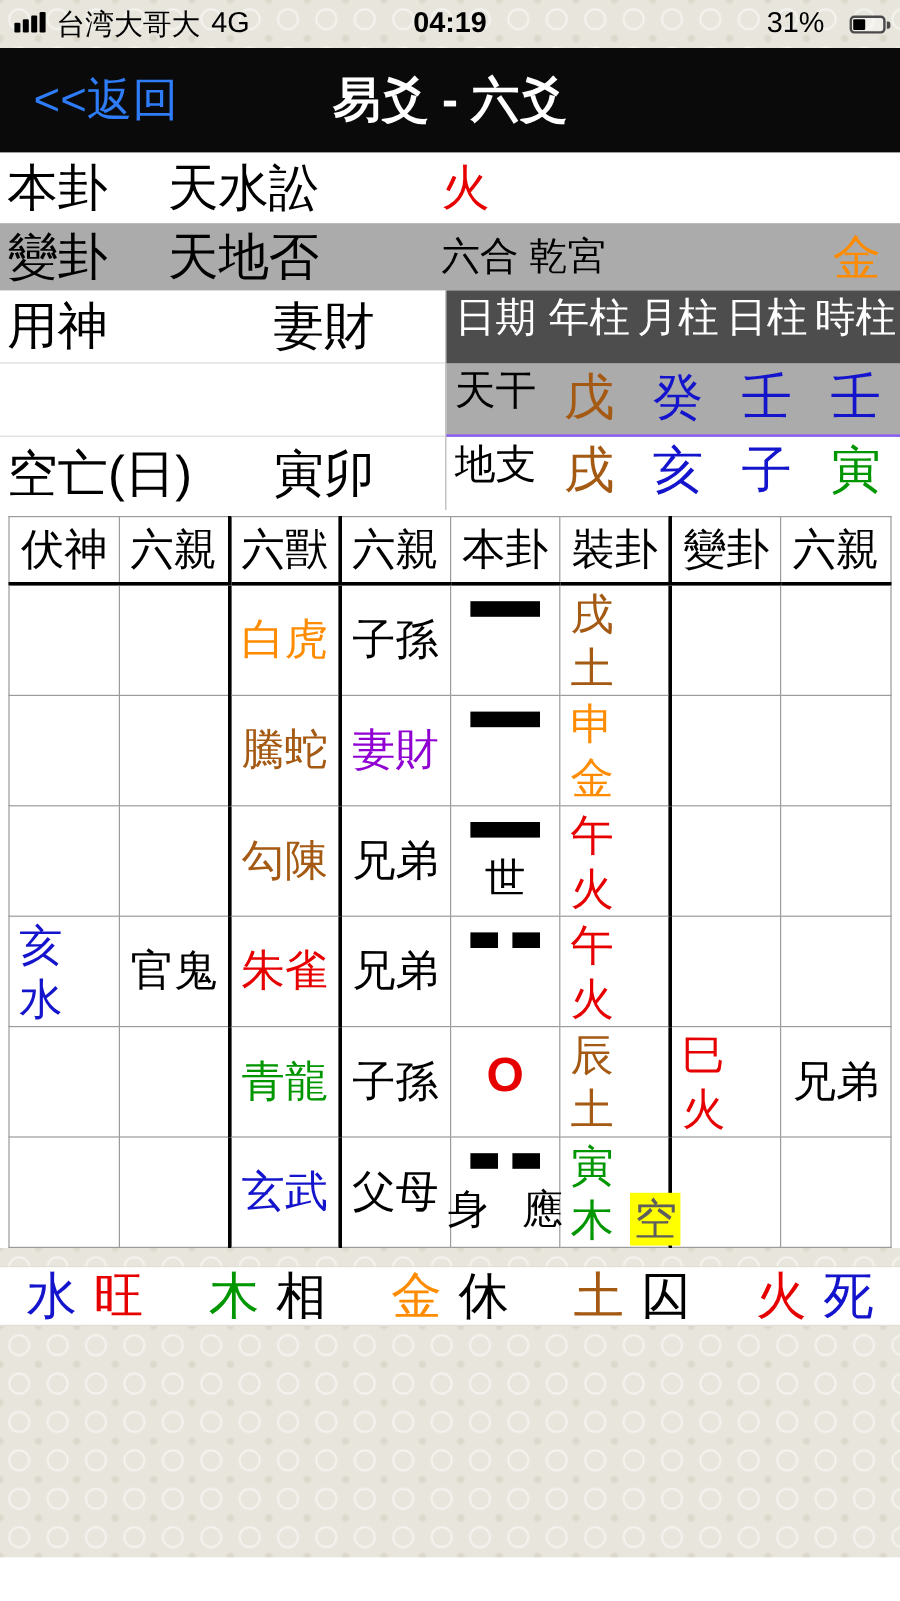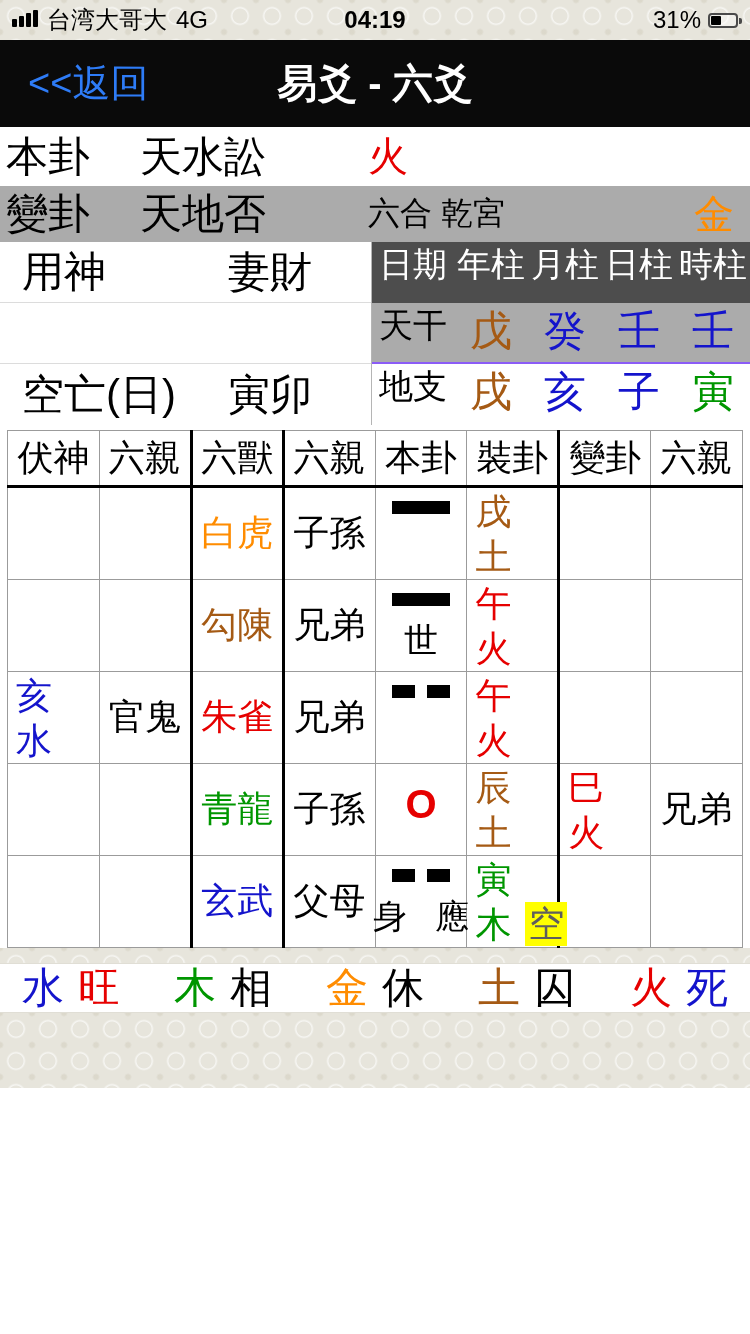--- a/index.html
+++ b/index.html
@@ -1,33 +1,33 @@
 <!DOCTYPE html>
 <html style="--blue: #1414cc; --red: #e60000; --green: #009600; --brown: #a55a14; --orange: #ff8c00; --purple: #9100d2; --link_blue: #2e7cf7; --gray_band: #ababab; --dark_band: #4d4d4d; --highlight_yellow: #ffff00;"><head>
 <meta charset="utf-8">
 <style>
   *{margin:0;padding:0;box-sizing:border-box}
   html,body{width:750px}
   body{font-family:"Liberation Sans","DejaVu Sans",sans-serif;color:#000}
-  .screen{width:750px;height:1088px;display:flex;flex-direction:column;overflow:hidden;background:#fff;position:relative}
+  .screen{width:750px;height:1298px;display:flex;flex-direction:column;overflow:hidden;background:#fff;position:relative}
   .pattern{background-color:#e7e5dc;
     background-image:
       radial-gradient(circle,rgba(255,255,255,0) 7px,rgba(255,255,255,.65) 8px,rgba(255,255,255,0) 10px),
       radial-gradient(circle,rgba(211,207,191,.55) 2px,rgba(255,255,255,0) 4px);
     background-size:32px 32px,32px 32px;background-position:0 0,16px 16px}
 
   
   .status-bar{height:40px;flex:none;display:flex;align-items:center;justify-content:space-between;padding:0 12px;position:relative;font-size:24px}
   .sb-left{display:flex;align-items:center;gap:9px;z-index:1}
   .signal{display:flex;align-items:flex-end;gap:2px;height:20px;padding-bottom:3px}
   .signal i{display:block;width:5px;background:#000;border-radius:1px}
   .signal i:nth-child(1){height:8px}.signal i:nth-child(2){height:11px}
   .signal i:nth-child(3){height:14px}.signal i:nth-child(4){height:17px}
   .sb-time{position:absolute;left:0;right:0;text-align:center;font-weight:700}
-  .sb-right{display:flex;align-items:center;gap:7px;z-index:1}
+  .sb-right{display:flex;align-items:center;gap:21px;z-index:1}
   .battery{width:30px;height:15px;border:2px solid #4a4a4a;border-radius:4px;position:relative;background:rgba(255,255,255,.4)}
   .battery .fill{position:absolute;left:1px;top:1px;bottom:1px;width:10px;background:#000;border-radius:1px}
   .battery:after{content:"";position:absolute;right:-6px;top:3px;width:3px;height:6px;background:#4a4a4a;border-radius:0 2px 2px 0}
 
   
   .nav-bar{height:87px;flex:none;background:#0a0a0a;display:flex;align-items:center;position:relative}
   .nav-link{color:var(--link_blue);font-size:38px;cursor:pointer}
   .nav-back{margin-left:28px;z-index:1}
   .nav-title{position:absolute;left:0;right:0;text-align:center;color:#fff;font-size:40px;font-weight:700}
   .nav-actions{position:absolute;right:24px;display:flex;gap:28px}
@@ -38,21 +38,21 @@
   .sum-row.gray{height:56px;background:var(--gray_band)}
   .sum-label{width:140px;padding-left:6px;flex:none}
   .sum-value{width:228px;flex:none}
   .sum-sub{font-size:32px;flex:1}
   .sum-el{font-size:40px;padding-right:16px}
 
   .mid{display:flex;height:183px}
   .mid-left{width:372px;flex:none;border-right:1px solid #b5b5b5}
   .ml-row{height:61px;display:flex;align-items:center;font-size:42px;border-bottom:1px solid #dcdcdc}
   .ml-row:last-child{border-bottom:none}
-  .ml-label{padding-left:22px;width:228px;flex:none}
+  .ml-label{padding-left:6px;width:228px;flex:none}
   .mid-right{width:378px;flex:none}
   .dt-row{height:61px;display:flex;align-items:flex-start}
   .dt-row.header{background:var(--dark_band);color:#fff}
   .dt-row.gray{background:var(--gray_band);border-bottom:2px solid #8b5cf6}
   .dt-cell{width:74px;text-align:center;font-size:42px}
   .dt-cell.lab{width:82px;font-size:34px}
   .dt-row.header .dt-cell{font-size:34px}
 
   
   table.hex{border-collapse:collapse;table-layout:fixed;width:736px;margin:5px 0 0 7px}
@@ -190,20 +190,39 @@
                 <div class="srow">戌</div>
                 <div class="srow">土</div>
               </div>
             </td>
             <td class="bl-thick"></td>
             <td></td>
           </tr>
           <tr>
             <td></td>
             <td></td>
+            <td class="bl-thick"><span class="c-brown">騰蛇</span></td>
+            <td class="bl-thick"><span class="c-purple">妻財</span></td>
+            <td>
+              <div class="bwrap">
+                <div class="yang"></div>
+              </div>
+            </td>
+            <td>
+              <div class="stack c-orange">
+                <div class="srow">申</div>
+                <div class="srow">金</div>
+              </div>
+            </td>
+            <td class="bl-thick"></td>
+            <td></td>
+          </tr>
+          <tr>
+            <td></td>
+            <td></td>
             <td class="bl-thick"><span class="c-brown">勾陳</span></td>
             <td class="bl-thick"><span class="c-black">兄弟</span></td>
             <td>
               <div class="bwrap">
                 <div class="yang"></div>
                 <div class="marks">
                   <span>世</span>
                 </div>
               </div>
             </td>

